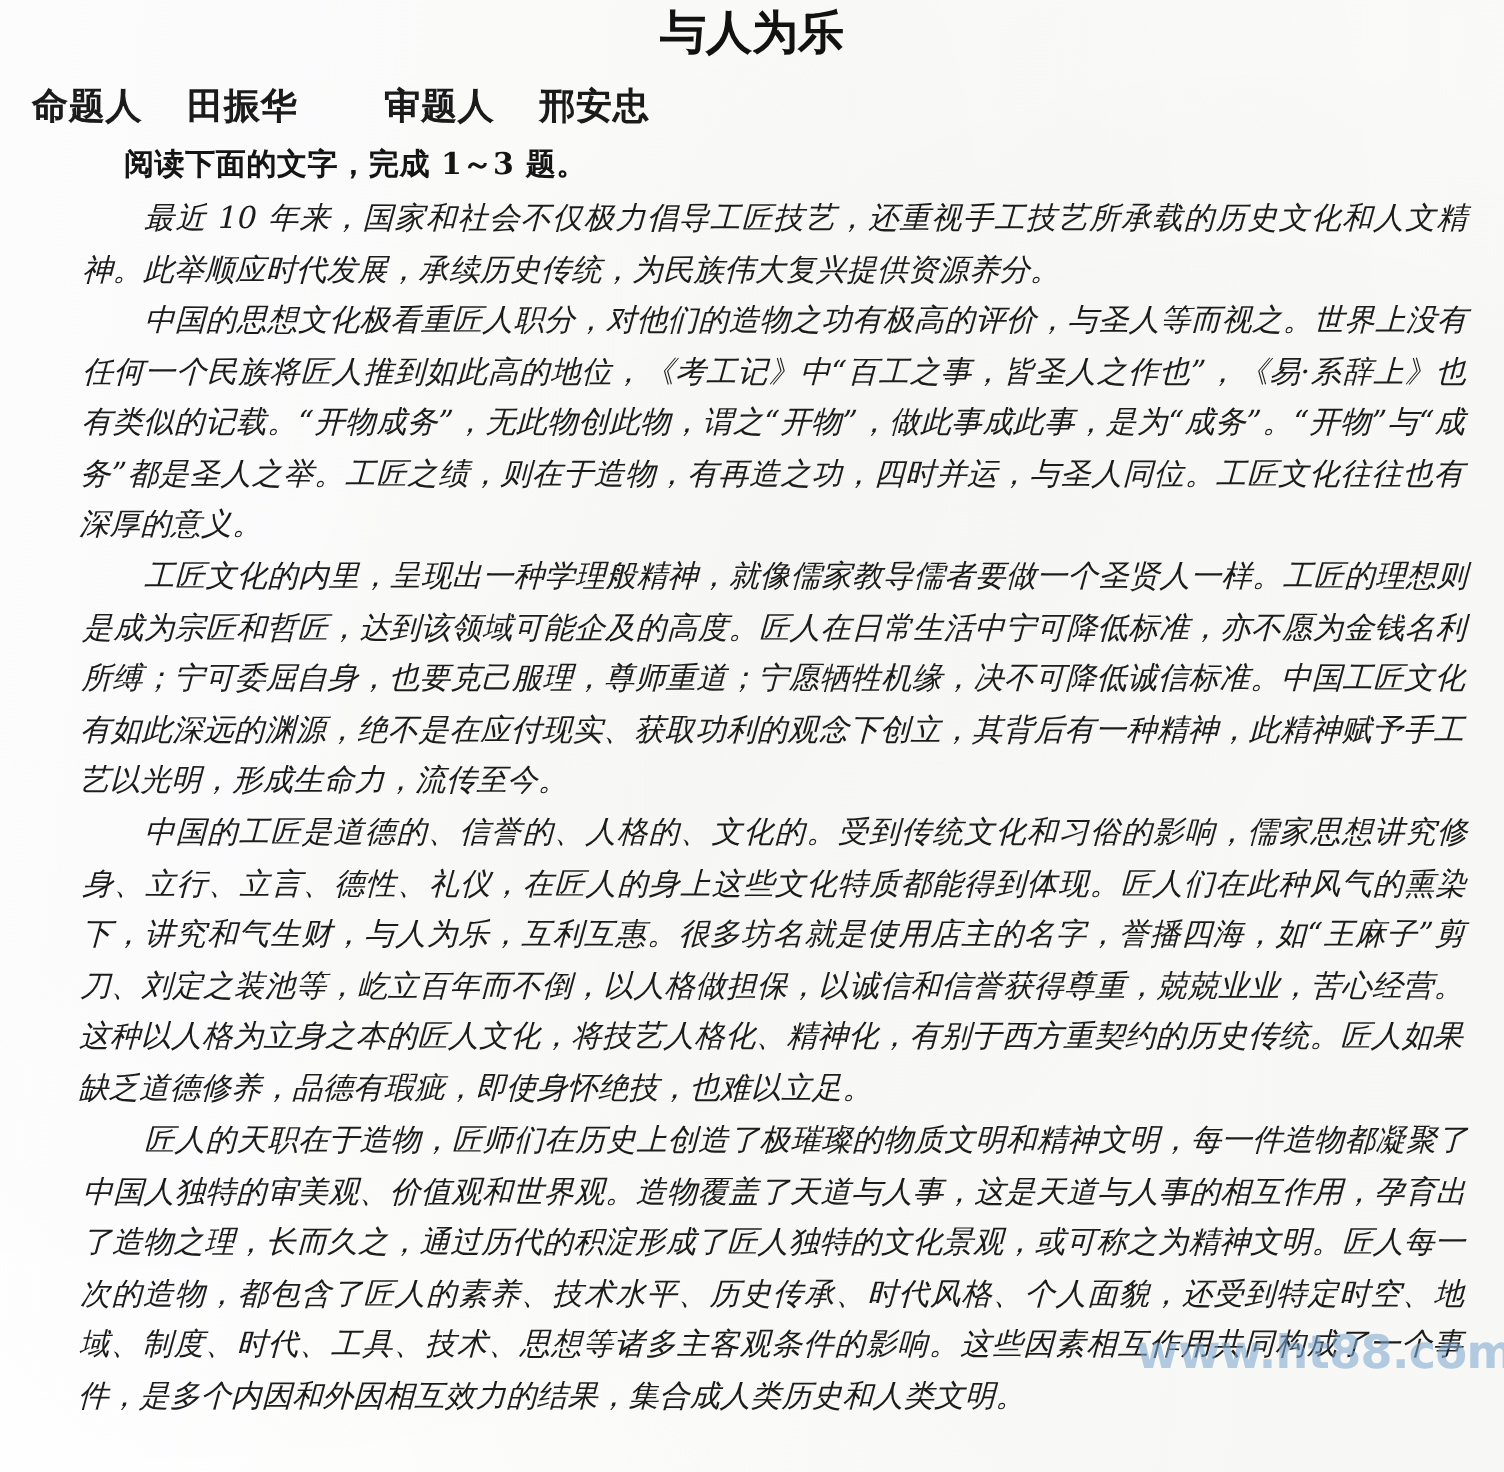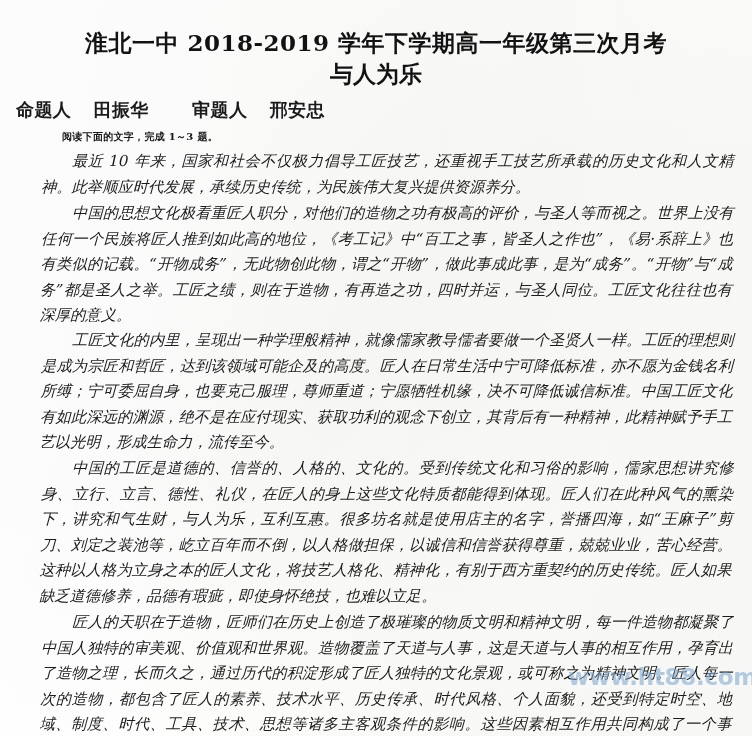--- a/index.html
+++ b/index.html
@@ -82,21 +82,21 @@
     font-weight: bold;
     font-size: 15px;
     color: #151515;
     margin: 0;
     padding: 8px 0 0 46px;
     letter-spacing: 0.3px;
   }
   .sec-h3 {
     font-family: "DejaVu Serif", "Liberation Serif", serif;
     font-weight: bold;
-    font-size: 10px;
+    font-size: 15px;
     color: #151515;
     margin: 0;
     padding: 8px 0 0 46px;
     letter-spacing: 0.3px;
   }
 
   
   .body-p {
     font-family: "DejaVu Serif", "Liberation Serif", serif;
     font-size: 15.2px;
@@ -149,21 +149,20 @@
 </style>
 </head>
 <body>
 
 <div id="page">
 
   <div id="paper-texture"></div>
 
   <div id="content">
 
-    <h1 class="doc-title">淮北一中 2018-2019 学年下学期高一年级第三次月考</h1>
 
     <h2 class="doc-subtitle">与人为乐</h2>
 
     <p class="byline">
       <span>命题人</span>
       <span class="sgap"></span>
       <span>田振华</span>
       <span class="gap"></span>
       <span>审题人</span>
       <span class="sgap"></span>

